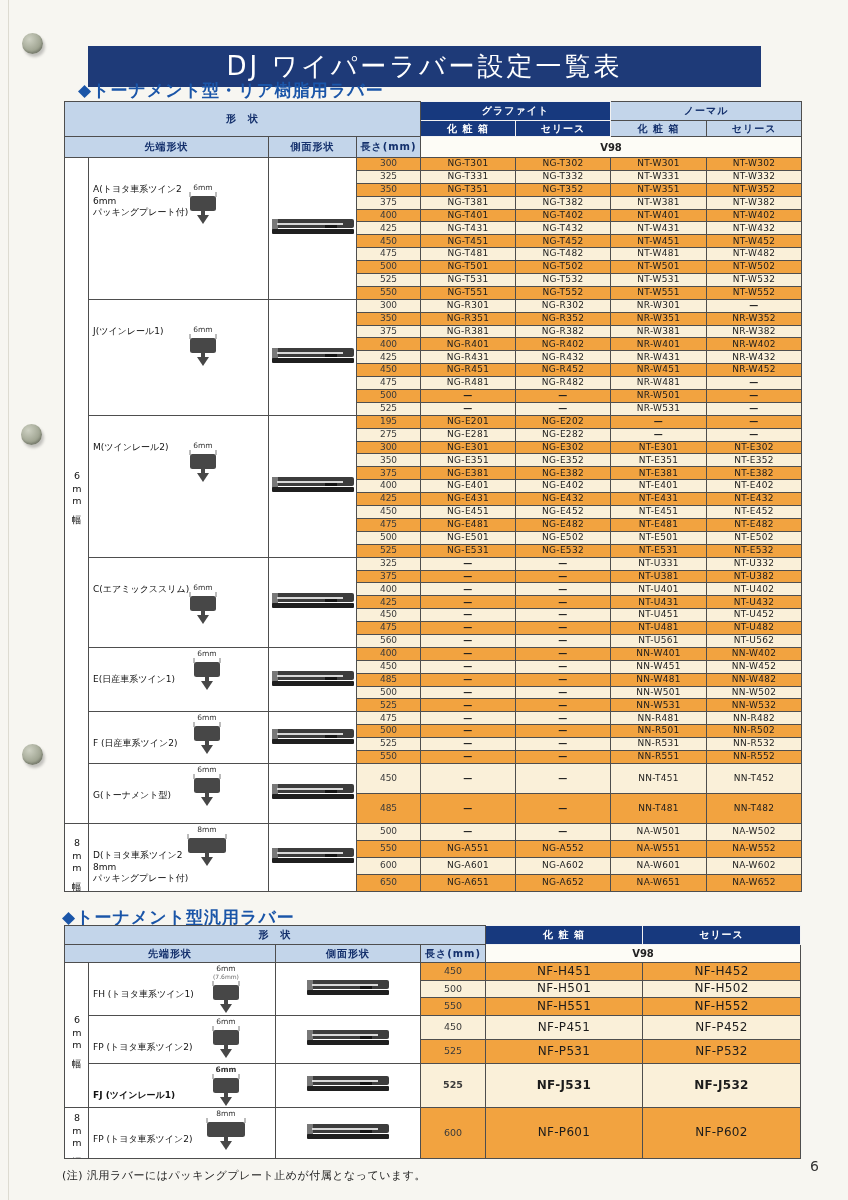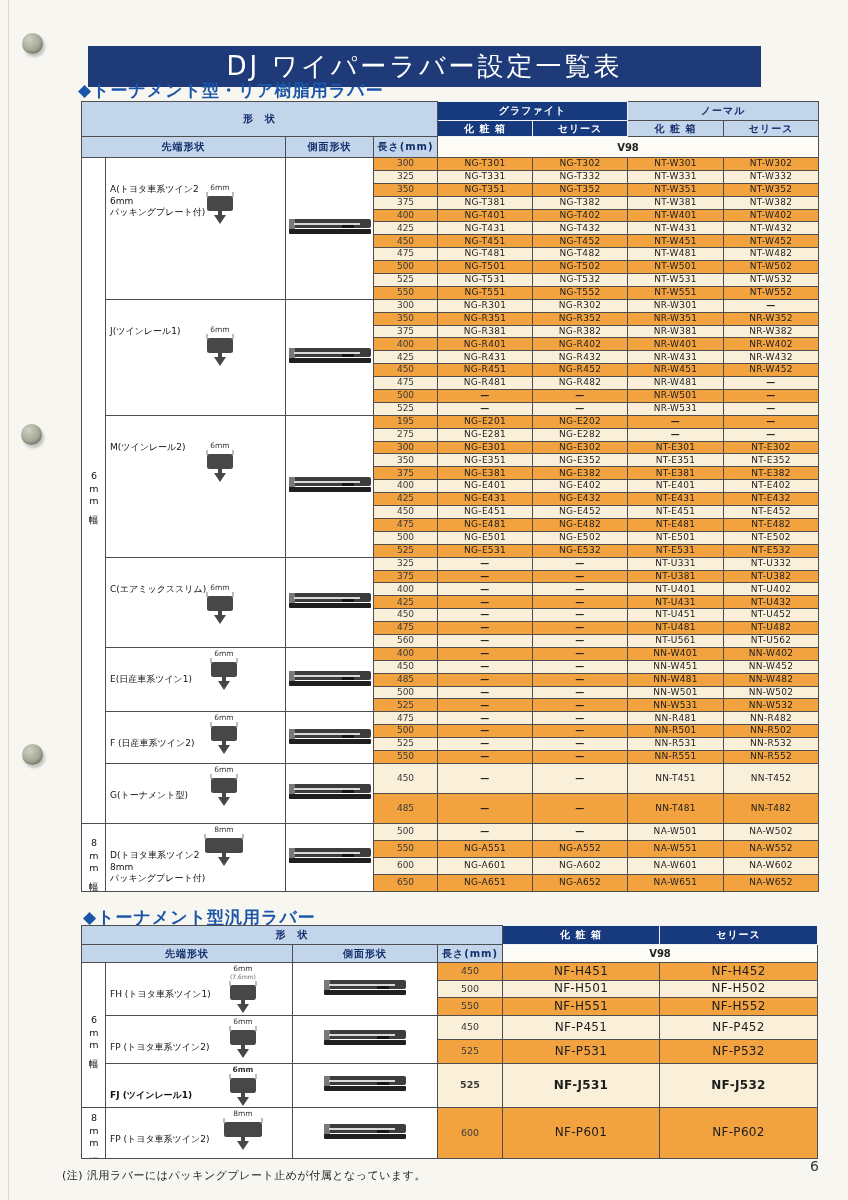--- a/index.html
+++ b/index.html
@@ -17,23 +17,23 @@
   .titlebar{
     position:absolute;left:88px;top:29px;width:673px;height:41px;
     background:#1e3a78;color:#ffffff;display:flex;align-items:center;justify-content:center;
     font-size:26px;font-weight:normal;letter-spacing:3px;margin-top:17px;
   }
   .heading{
     position:absolute;left:62px;font-size:17px;font-weight:bold;
     color:#1a55a8;letter-spacing:1px;white-space:nowrap;
   }
   #heading1{top:79px;margin-left:16px;}
-  #heading2{top:906px;margin-left:21px;}
-
-  table.dtable{border-collapse:collapse;table-layout:fixed;position:absolute;left:81px;}
+  #heading2{top:906px;}
+
+  table.dtable{border-collapse:collapse;table-layout:fixed;position:absolute;left:64px;}
   #table1{top:101px;width:737px;}
   #table2{top:925px;width:737px;}
   .dtable td{
     border:1px solid #4e4e4e;padding:0;text-align:center;vertical-align:middle;
     font-size:9px;color:#222;overflow:hidden;
   }
   .dtable thead td.hb{background:#c3d5ea;color:#14306c;font-weight:bold;font-size:10px;letter-spacing:1px;}
   .dtable thead td.hn{background:#17397e;color:#ffffff;font-weight:bold;font-size:10px;letter-spacing:1px;border-color:#f2f2f2;}
   .dtable thead td.hv{background:#fdfcf6;color:#222;font-size:10px;font-weight:600;}
   #table1 tr.h1 td{height:18px;}

